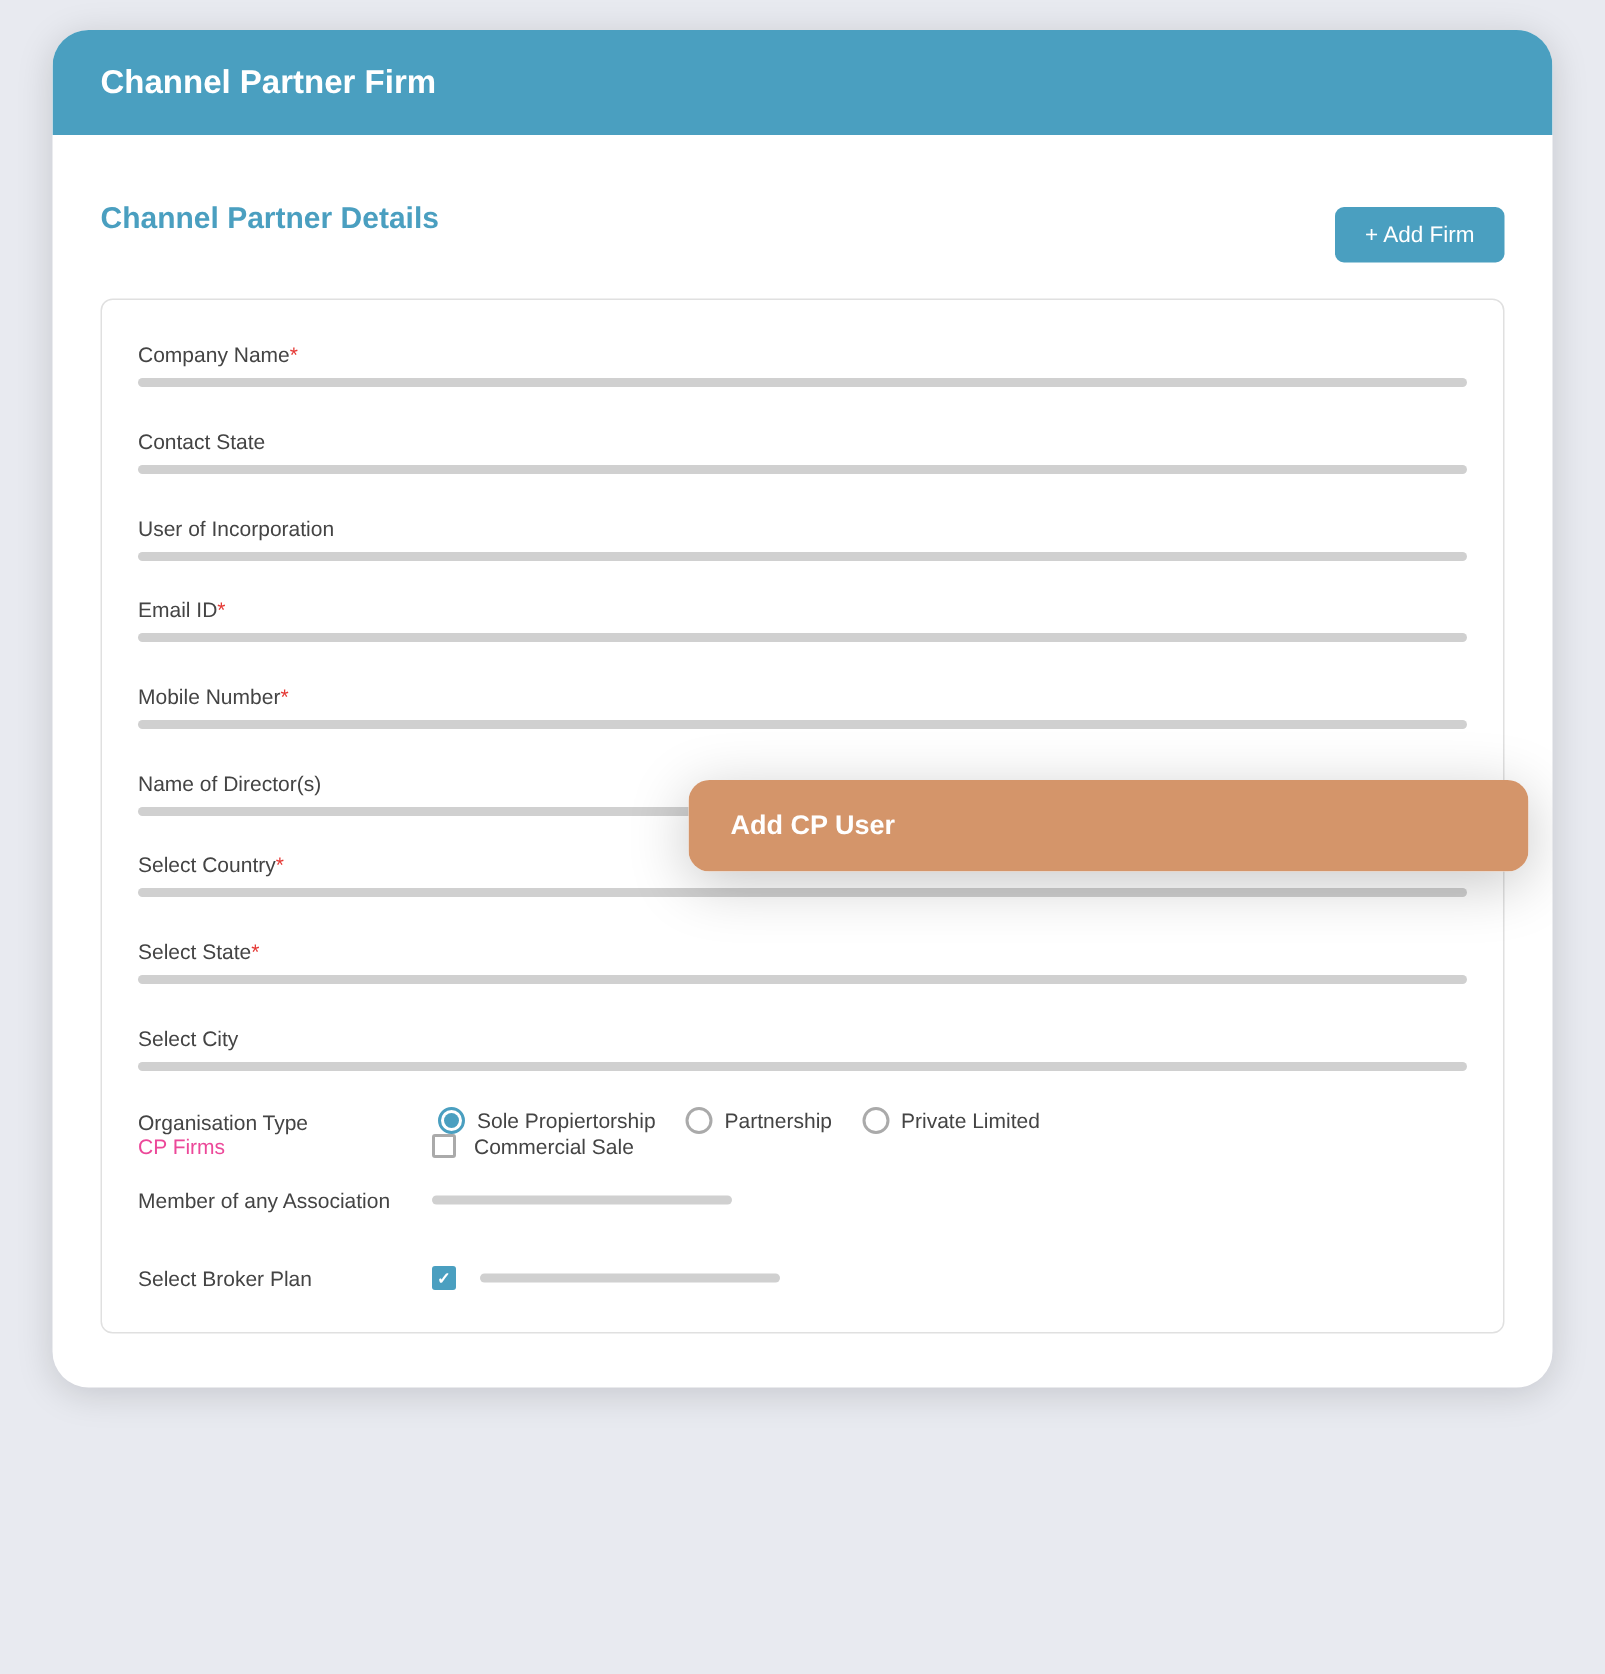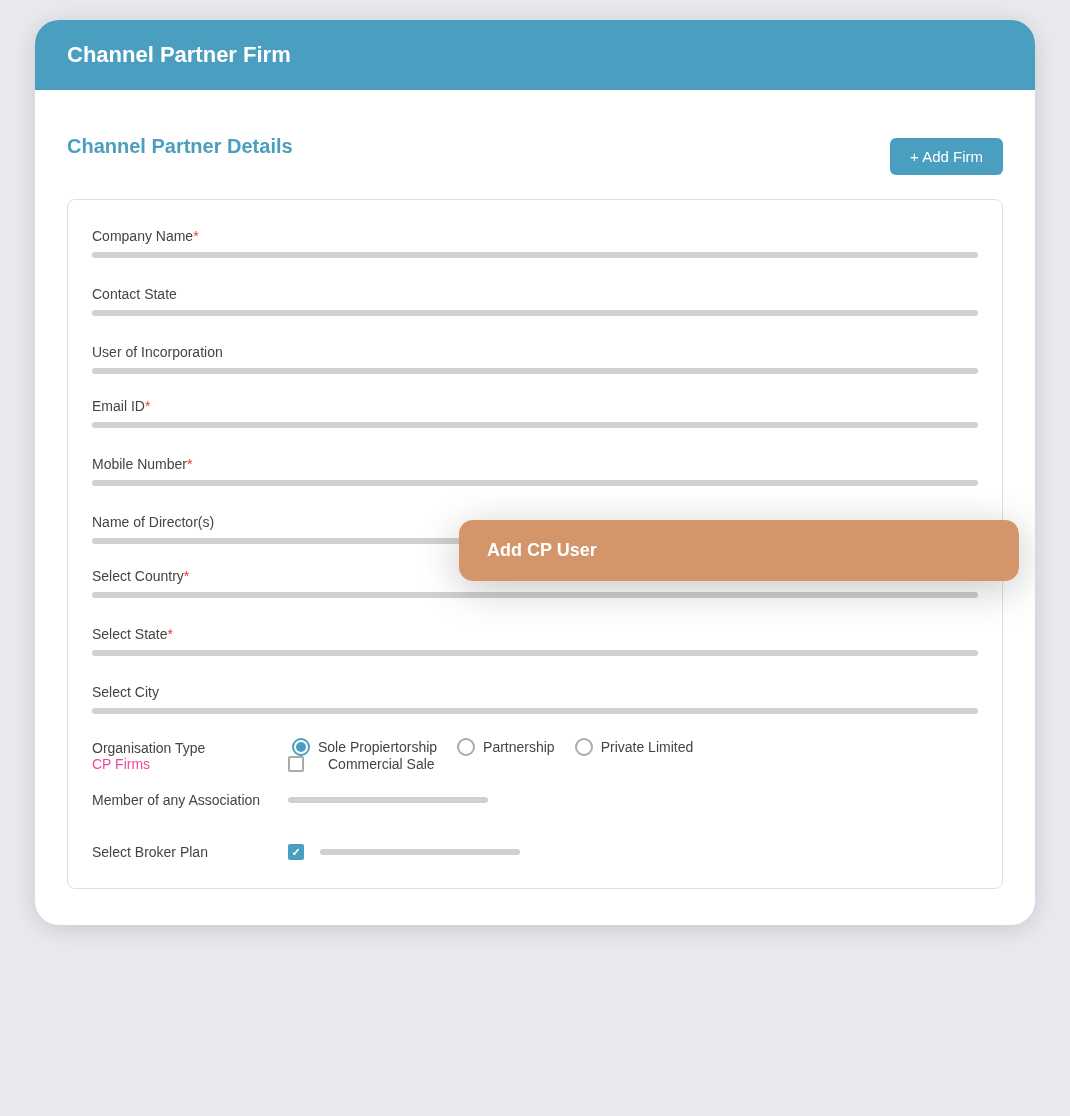--- a/index.html
+++ b/index.html
@@ -137,21 +137,21 @@
     }
     .checkbox-label-main {
       font-size: 14px;
       color: #ec4899;
       font-weight: 500;
       min-width: 180px;
     }
     .checkbox-item {
       display: flex;
       align-items: flex-start;
-      gap: 24px;
+      gap: 12px;
       font-size: 14px;
       color: #444;
     }
     .checkbox-box {
       width: 16px;
       height: 16px;
       border: 2px solid #aaa;
       background: white;
       border-radius: 2px;
     }

